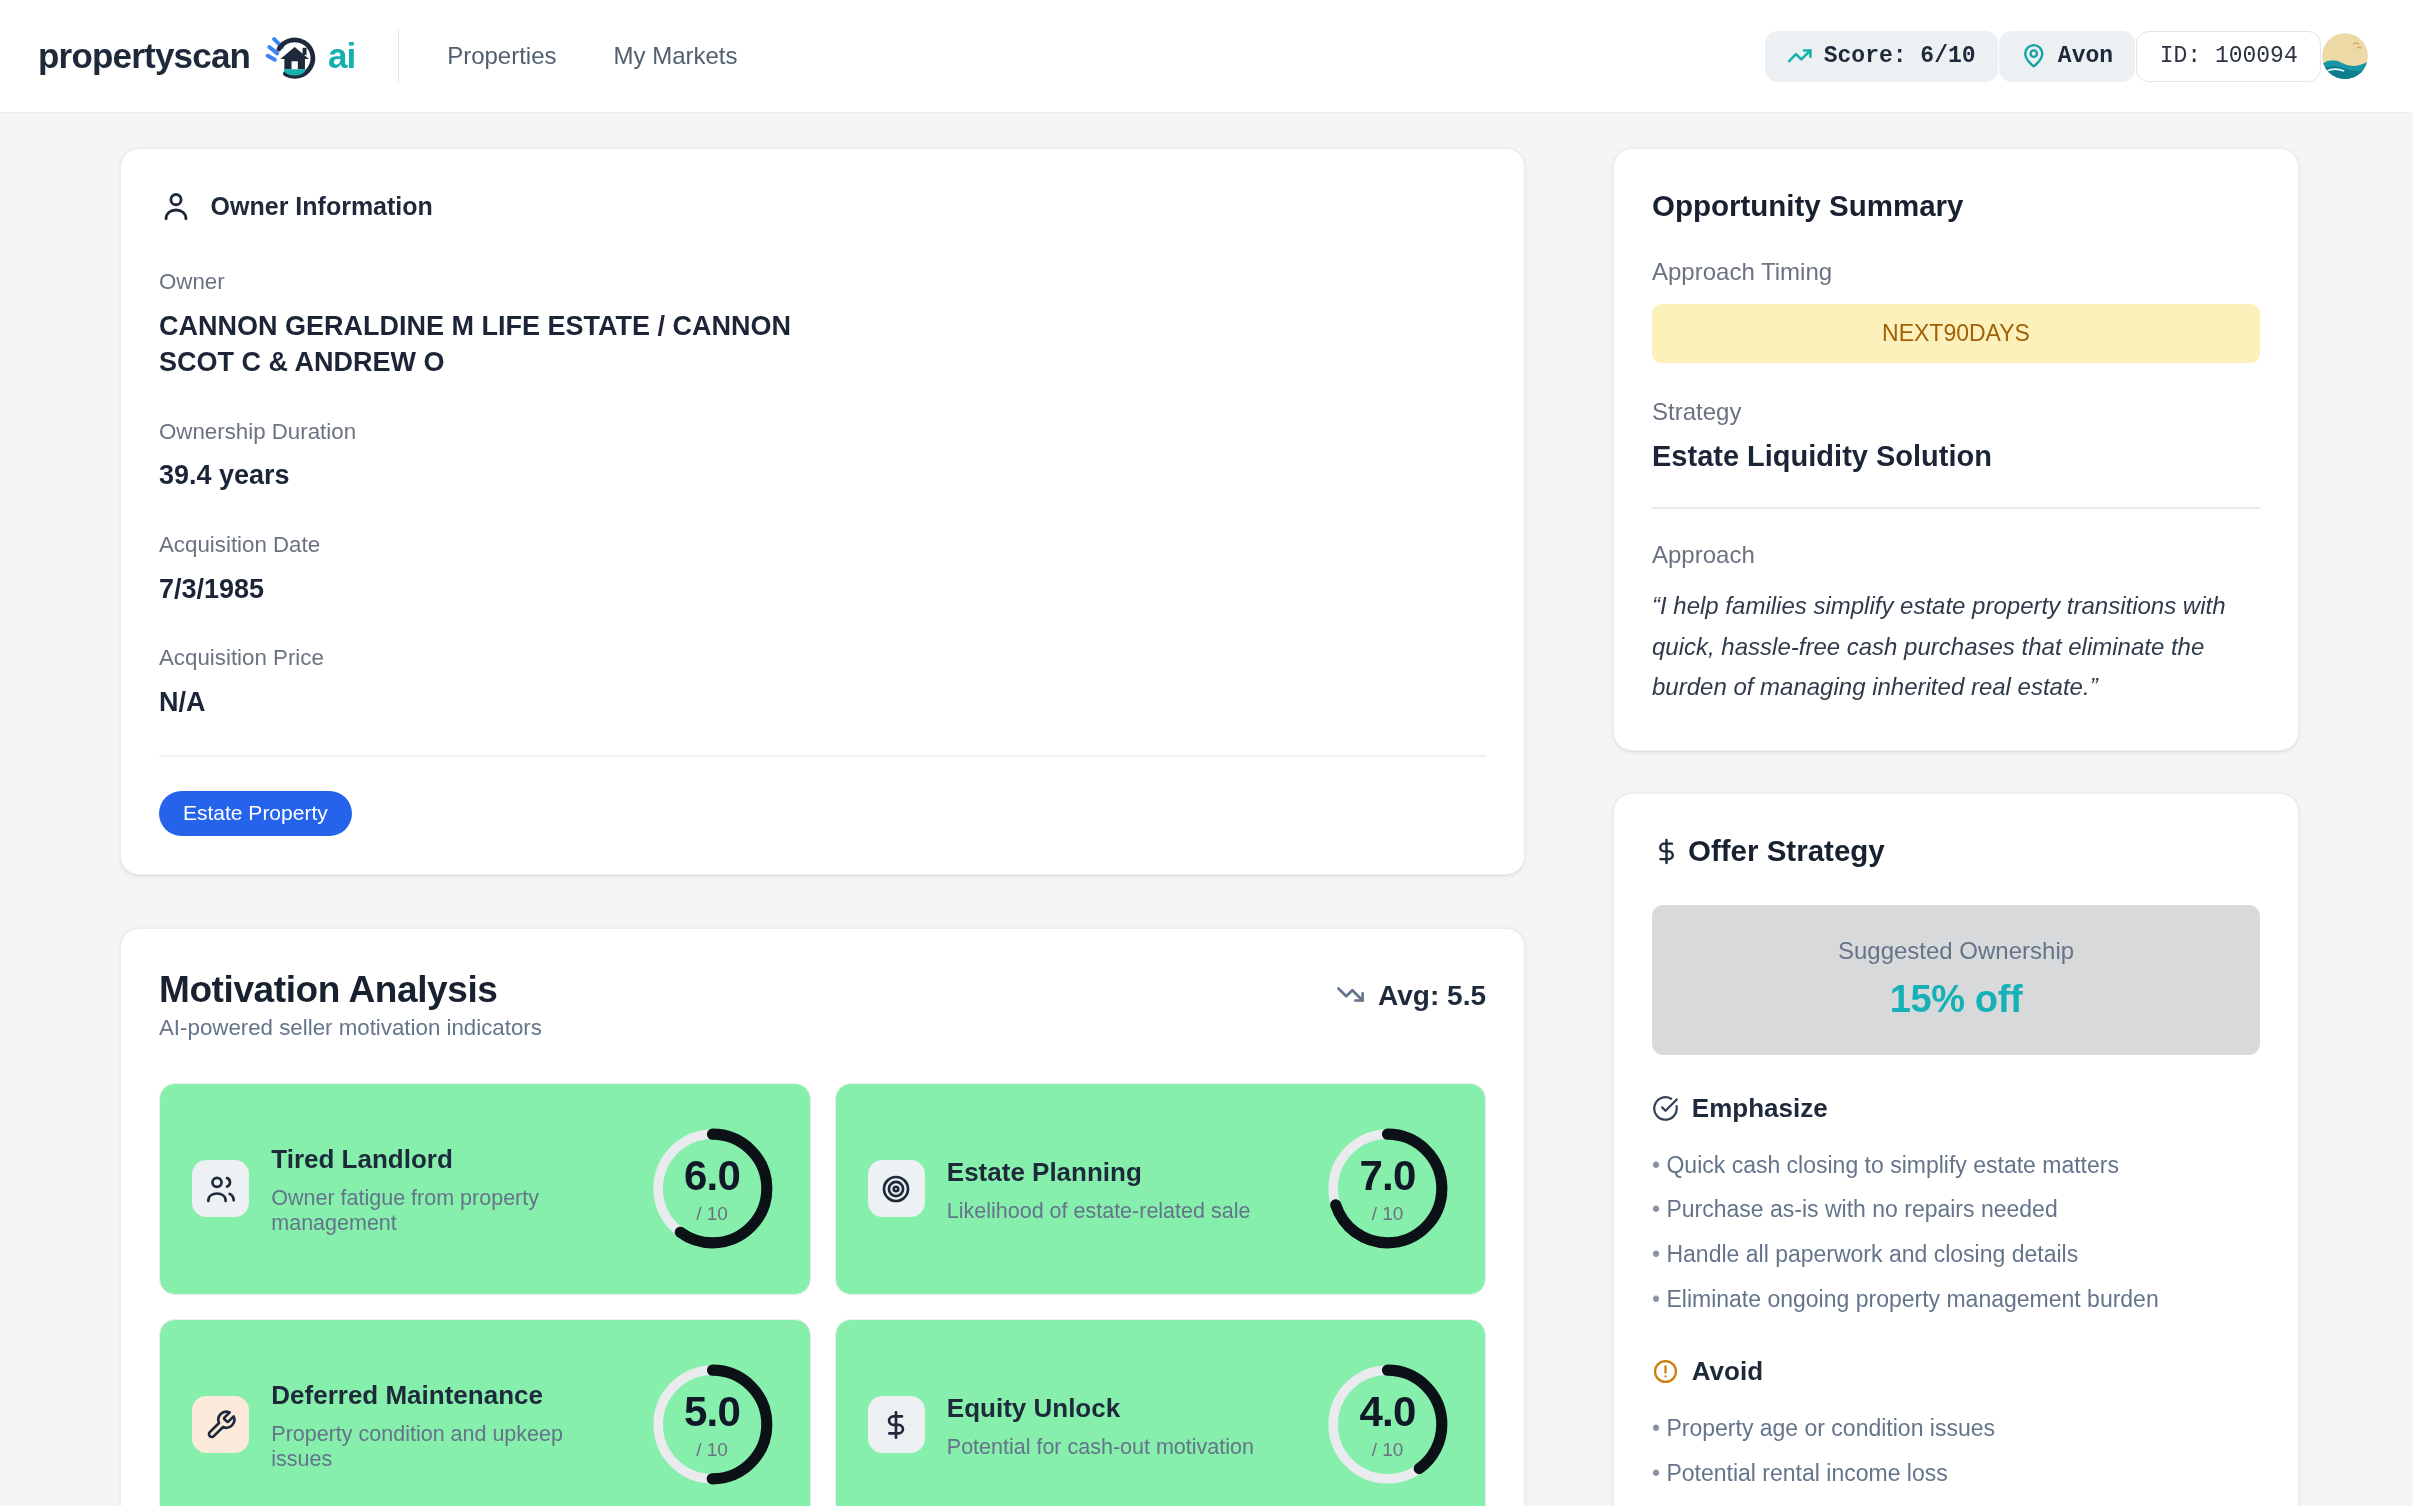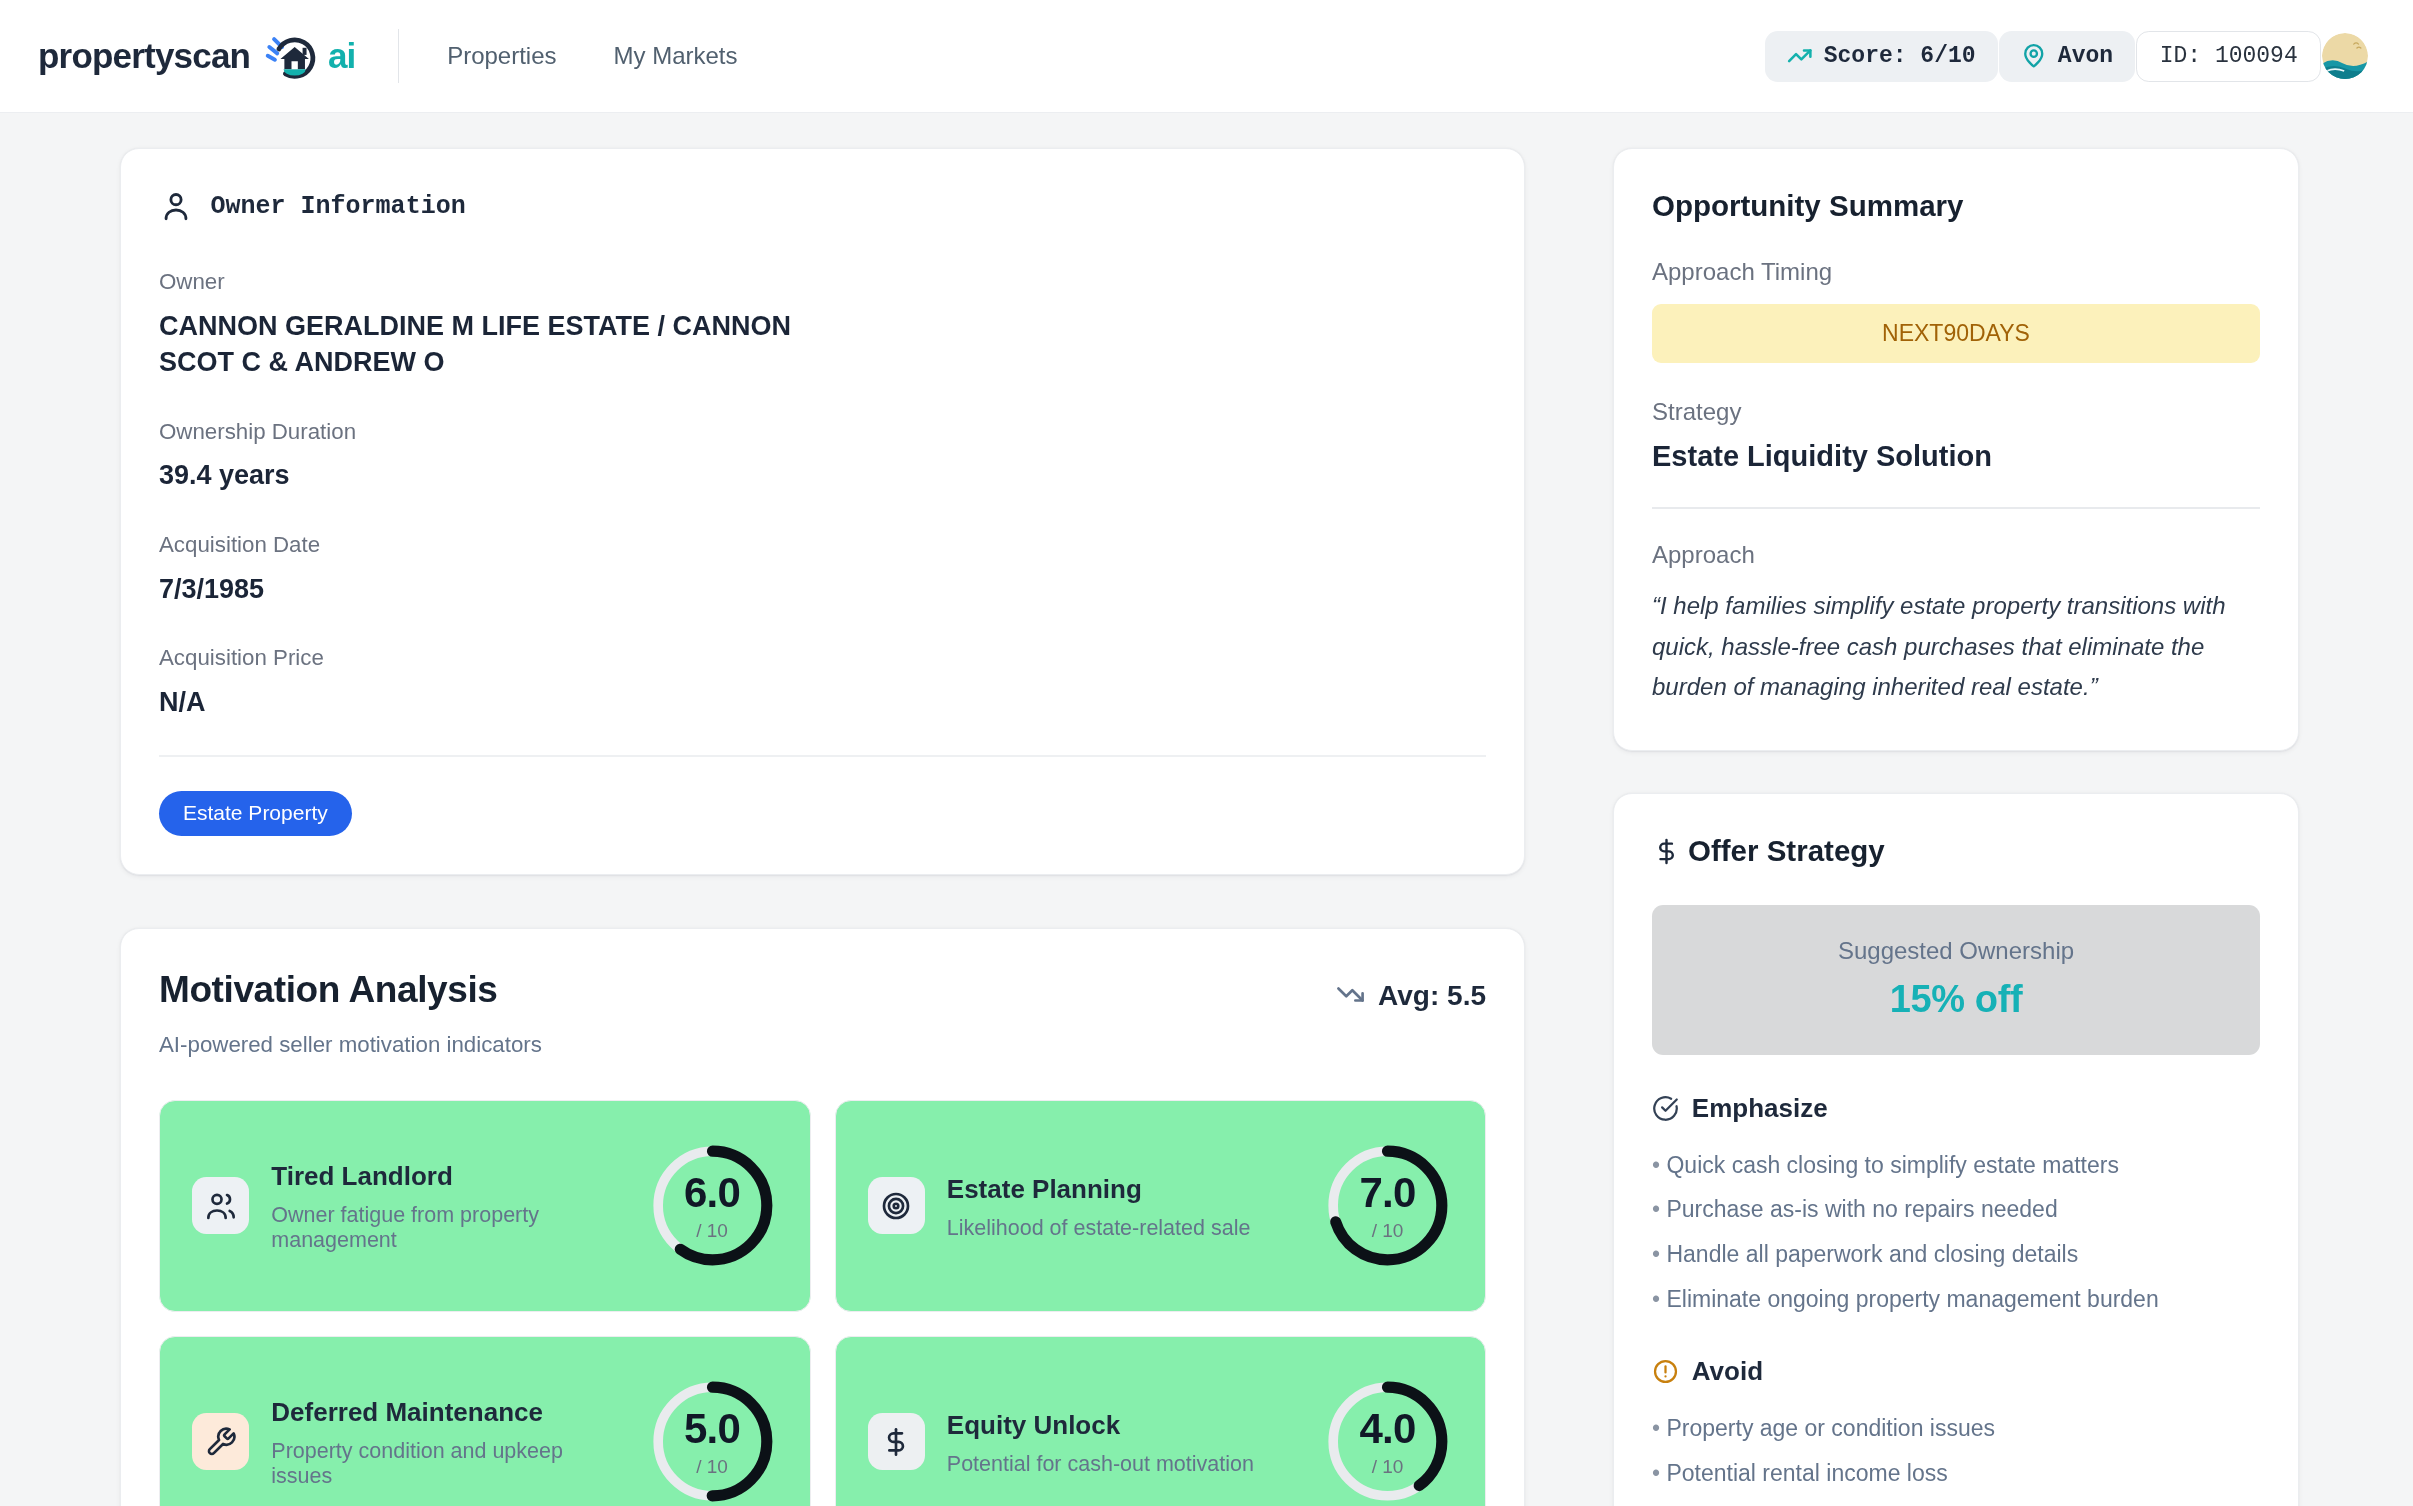--- a/index.html
+++ b/index.html
@@ -32,34 +32,34 @@
   .main { display:flex; padding:35px 115px 0 120px; gap:88px; align-items:flex-start; }
   .col-left { width:1405px; flex:none; }
   .col-right { width:686px; flex:none; }
   .card {
     background:#ffffff; border:0.8px solid #ebedf0; border-radius:19px;
     box-shadow:0 0.8px 1.6px rgba(16,24,40,.05), 0 1.6px 4.8px rgba(16,24,40,.05);
   }
   
   .owner-card { padding:40px 38px 38px; margin-bottom:53px; }
   .card-head { display:flex; align-items:center; gap:17.6px; margin-bottom:46px; }
-  .card-head .title { font-size:25px; font-weight:700; color:#1e293b;font-family:Liberation Mono, monospace; }
+  .card-head .title { font-size:25px; font-weight:700; color:#1e293b; }
   .field-grid { display:grid; grid-template-columns:1fr; row-gap:49px; column-gap:32px;gap:38px; }
   .f-label { font-size:22.3px; color:#6b7280; margin-bottom:12.8px; }
   .f-value { font-size:27px; font-weight:700; color:#1b2537; line-height:1.35; max-width:702px; }
   .owner-divider { height:1.6px; background:#eef0f2; margin:35px 0 34px; }
   .badge-estate {
     display:inline-block; background:#2563eb; color:#ffffff; font-size:21px; font-weight:500;
     padding:10.4px 24px; border-radius:797px;
   }
   
   .motivation-card { padding:40px 38px 37px; }
   .mot-head { display:flex; justify-content:space-between; align-items:flex-start; }
   .mot-title { font-size:37px; font-weight:700; color:#17212f; letter-spacing:-0.4px; }
-  .mot-sub { font-size:22.3px; color:#64748b; margin-top:21px; }
+  .mot-sub { font-size:22.3px; color:#64748b; margin-top:4px; }
   .avg { display:flex; align-items:flex-start; gap:12.8px; font-size:28px; font-weight:700; color:#1e293b; margin-top:11.2px; }
   .ind-grid { display:grid; grid-template-columns:1fr 1fr; gap:24px; margin-top:42px; }
   .ind-card {
     background:#86efac; border:0.8px solid #ededf0; border-radius:16px;
     padding:27px 32px 27px 32px; height:212px; display:flex; align-items:center; gap:22.3px;
   }
   .icon-box { width:57px; height:57px; border-radius:14.4px; background:#edf1f4;
     display:flex; align-items:center; justify-content:center; flex:none; }
   .ind-text { flex:1; padding-top:3.2px; }
   .ind-name { font-size:26px; font-weight:700; color:#1e293b; margin-bottom:11.2px; }

